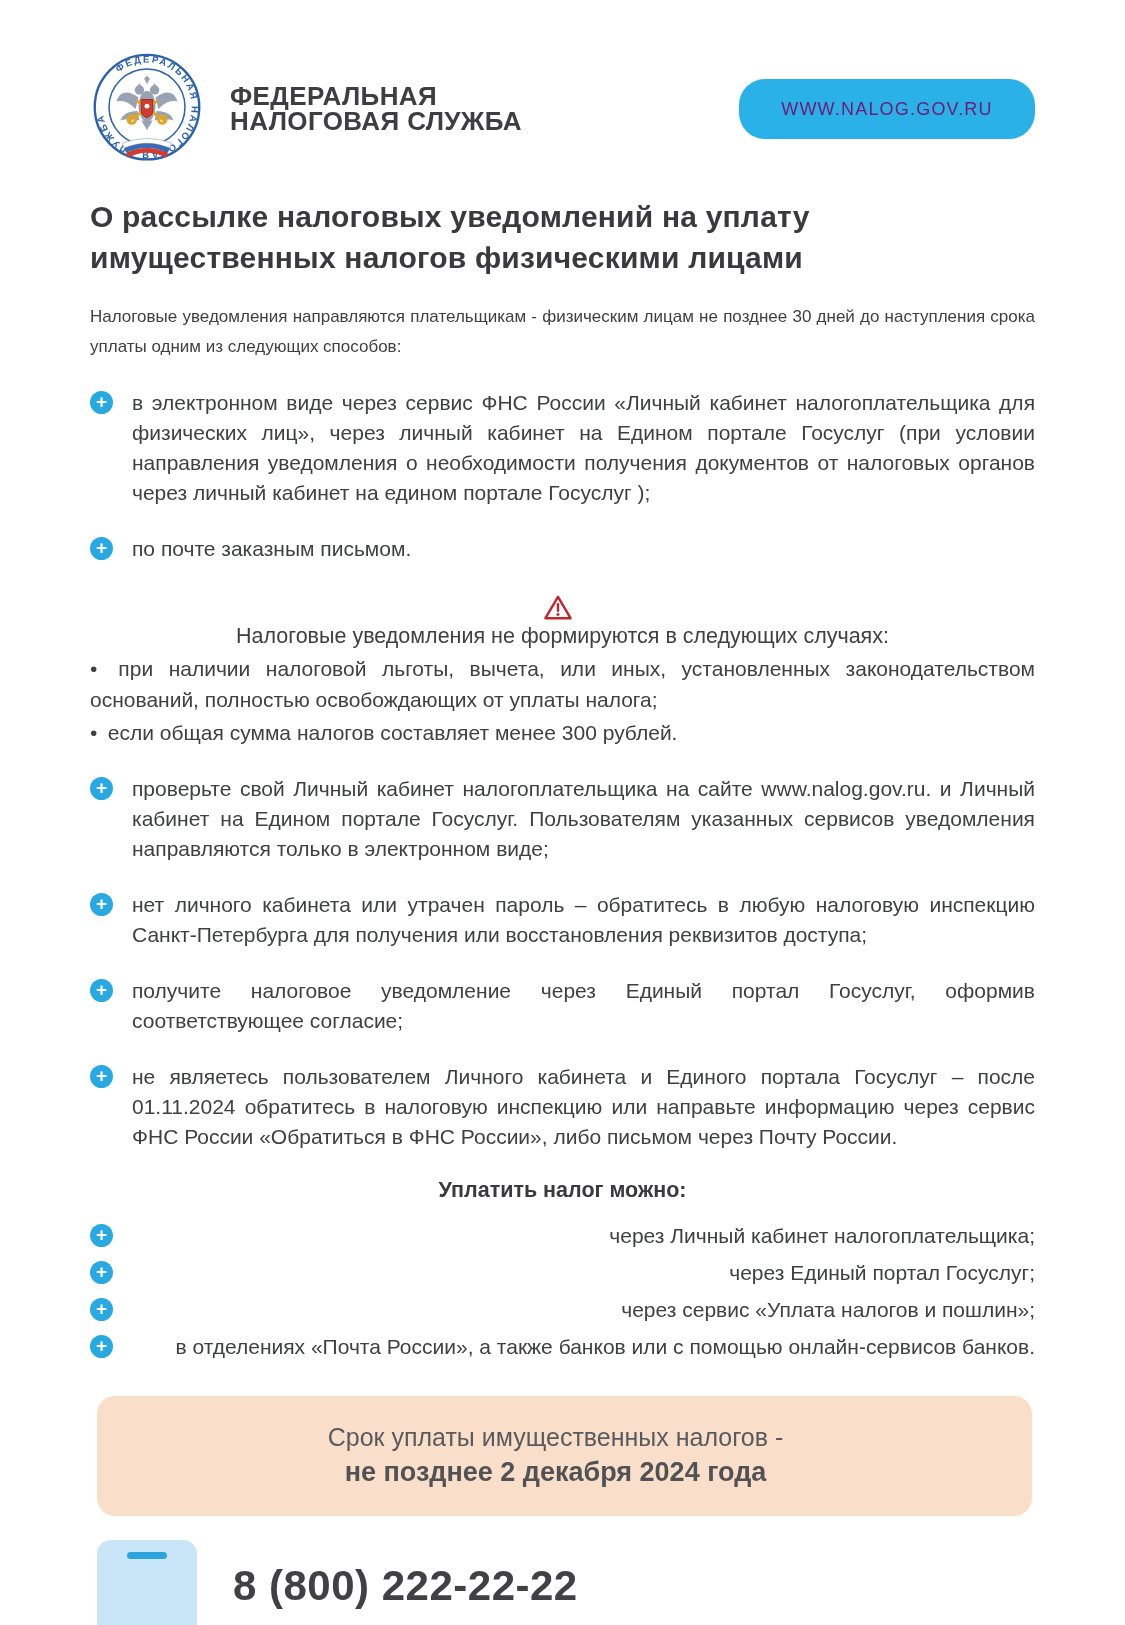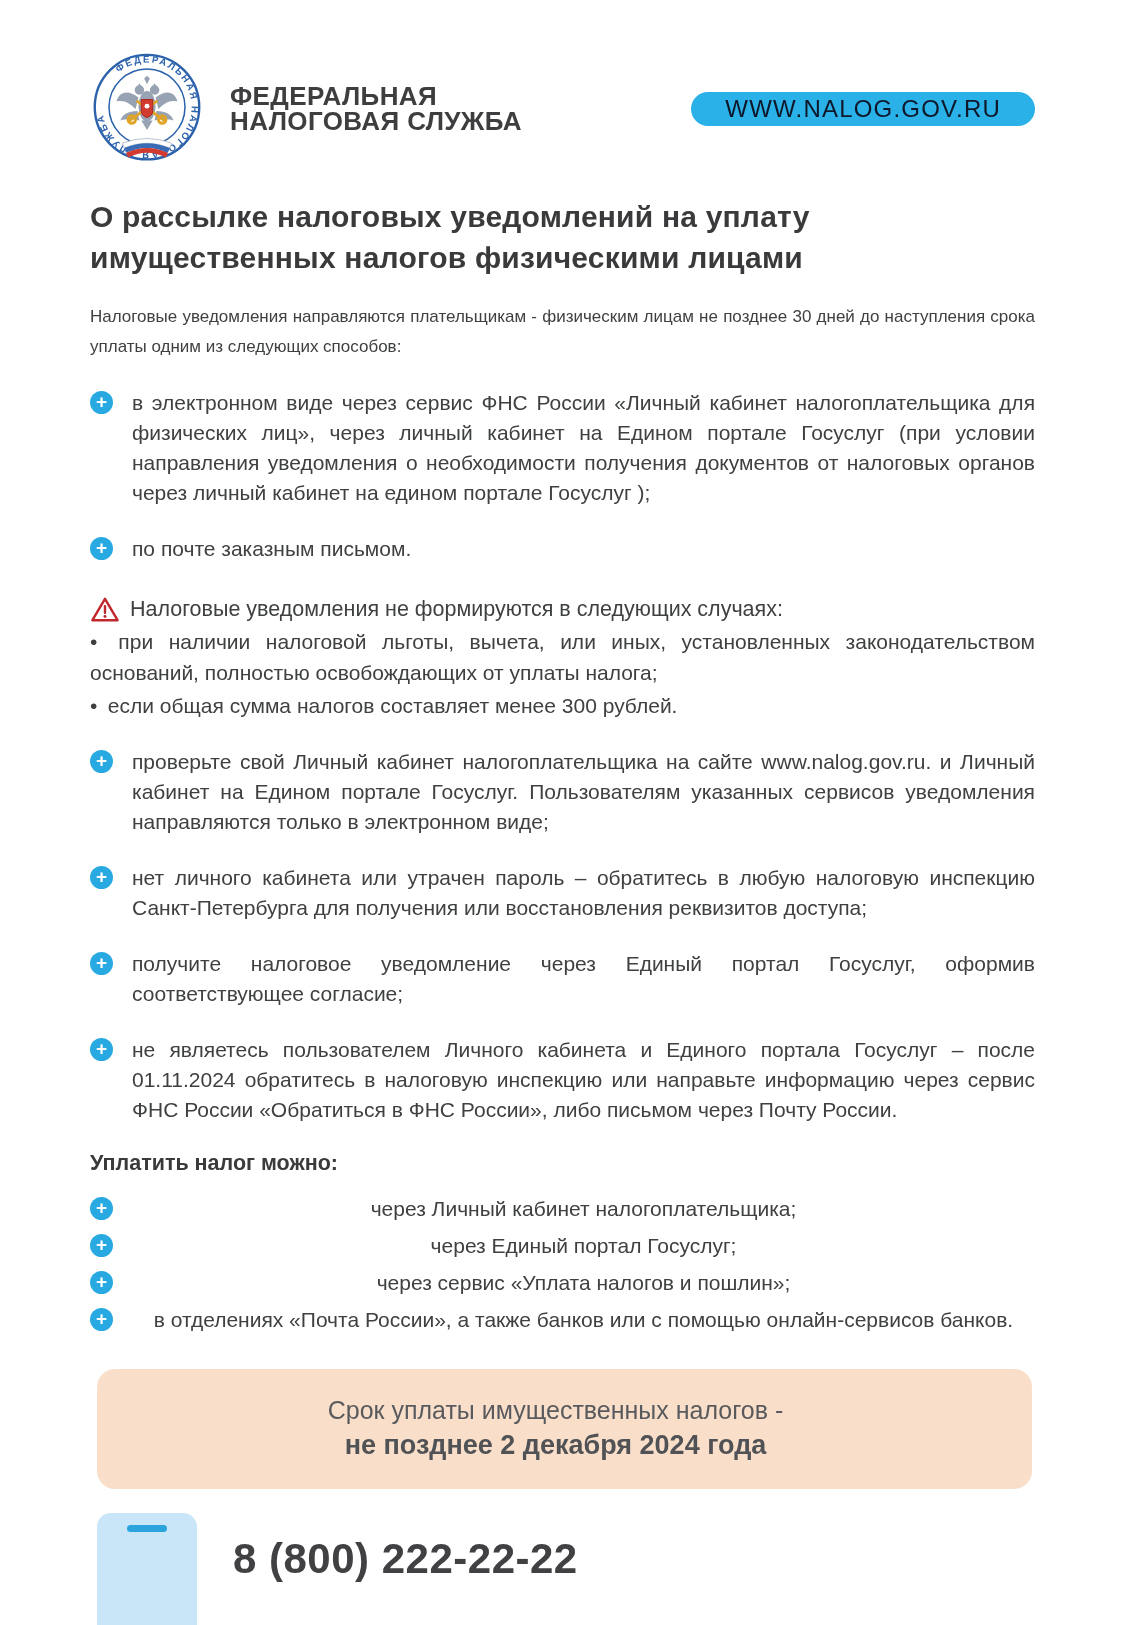--- a/index.html
+++ b/index.html
@@ -26,26 +26,26 @@
     font-weight:bold;
     font-size:26px;
     line-height:25px;
     letter-spacing:.4px;
     color:#3e3e40;
     text-transform:uppercase;
   }
   .url-pill {
     margin-left:auto;
     background:#29b1e8;
-    color:#0f172a;
+    color:#701a75;
     border-radius:26px;
-    height:34px;
+    height:60px;
     min-width:296px;
     display:flex; align-items:center; justify-content:center;
-    font-size:24px;
+    font-size:18px;
     letter-spacing:1.2px;
     padding:0 34px;
     cursor:pointer;
   }
 
   
   h1.doc-title {
     margin-top:30px;
     font-size:30px;
     line-height:41px;
@@ -66,59 +66,59 @@
   ul.plus-list { list-style:none; margin-top:26px; }
   ul.plus-list li {
     position:relative;
     padding-left:42px;
     font-size:21px;
     line-height:30px;
     text-align:justify;
     margin-bottom:26px;
   }
   ul.plus-list.tight { margin-top:18px; }
-  ul.plus-list.tight li { margin-bottom:7px; text-align:center; }
+  ul.plus-list.tight li { margin-bottom:7px; text-align:right; }
   .plus-badge {
     position:absolute; left:0; top:3px;
     width:23px; height:23px;
     background:#29a9e1;
     border-radius:50%;
     color:#ffffff;
     display:flex; align-items:center; justify-content:center;
   }
   .plus-badge::before {
     content:"+";
     font-size:19px; font-weight:bold; line-height:1;
     position:relative; top:-1px;
   }
 
   
   .warning-block { margin-top:30px; }
   .warning-head {
     display:flex; align-items:center;
-    font-size:21.5px; line-height:30px;
+    font-size:21.5px; line-height:30px;flex-direction:column;
   }
   .warn-icon { width:30px; height:27px; margin-right:10px; flex:0 0 auto; }
   .warning-item {
     font-size:21px; line-height:31px;
     text-align:justify;
     padding-left:0;
     margin-top:2px;
   }
   .warning-item::before { content:"•\2002 "; }
   .warning-item.first::before { content:"•\2003"; }
 
   
   .section-head {
     font-size:21.5px;
     font-weight:bold;
     color:#3a3a3c;
     margin-top:46px;
   }
-  .section-head.compact { margin-top:14px; }
+  .section-head.compact { margin-top:14px;text-align:center; }
 
   
   .deadline-box {
     margin-top:34px;
     margin-left:7px; margin-right:3px;
     background:#f9dfc9;
     border-radius:18px;
     padding:24px 38px 26px 20px;
     text-align:center;
   }

